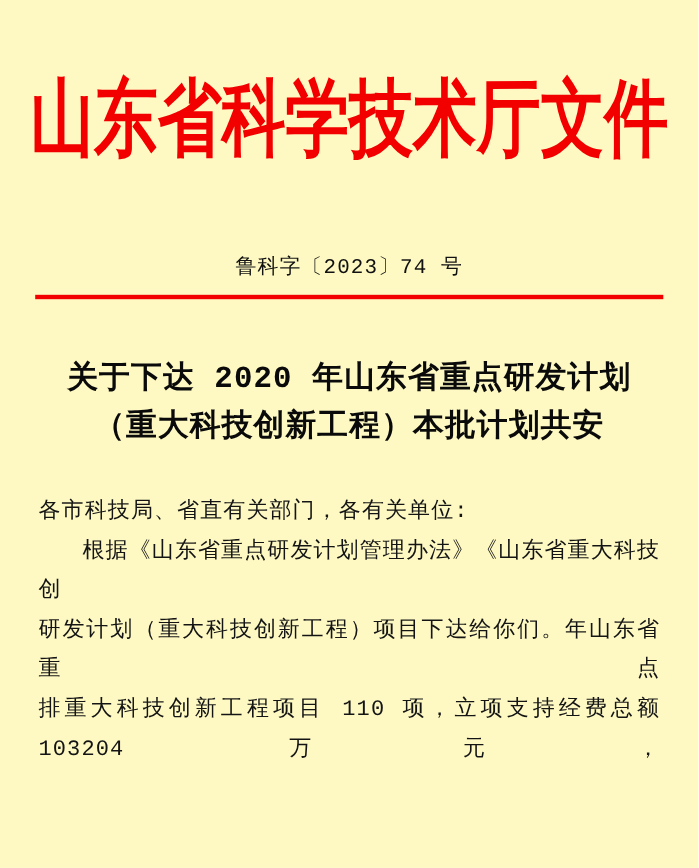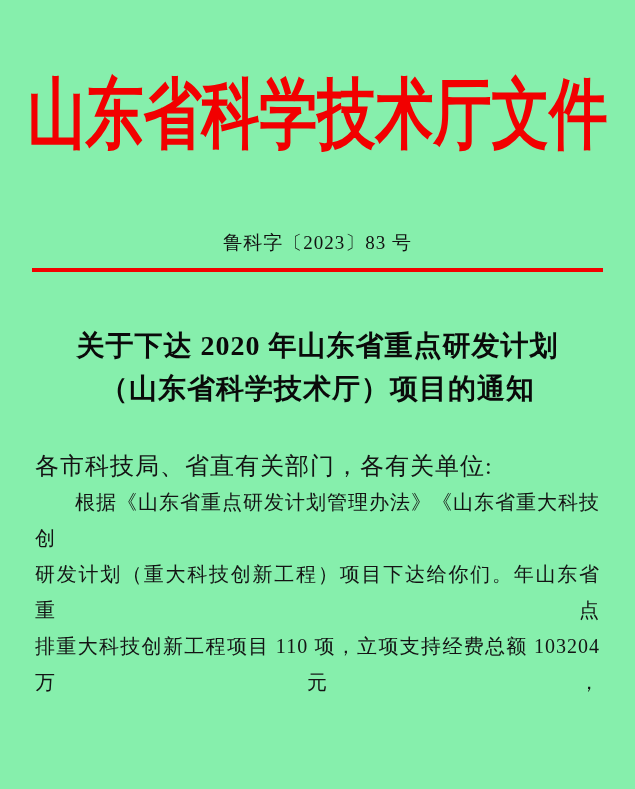--- a/index.html
+++ b/index.html
@@ -4,23 +4,23 @@
 <style>
   html, body {
     margin: 0;
     padding: 0;
     background: #ffffff;
   }
   .page {
     position: relative;
     width: 635px;
     height: 789px;
-    background: #86efac;
+    background: #fef9c3;
     overflow: hidden;
-    font-family: Liberation Serif, serif;
+    font-family: Liberation Mono, monospace;
     color: #000000;
   }
   
   .banner {
     margin-top: 72px;
     height: 86px;
     line-height: 86px;
     font-size: 58px;
     font-weight: 700;
     color: var(--red, #f20000);
@@ -57,21 +57,21 @@
     text-align: center;
     letter-spacing: 1px;
     color: #0a0a0a;
   }
   
   .content {
     padding: 0 35px;
   }
   .salutation {
     margin-top: 38px;
-    font-size: 24px;
+    font-size: 20px;
     line-height: 36px;
     letter-spacing: 1px;
     color: #141414;
   }
   .body-line {
     font-size: 20px;
     line-height: 36px;
     letter-spacing: 1px;
     color: #141414;
     white-space: nowrap;
@@ -85,27 +85,27 @@
     text-indent: 2em;
   }
 </style>
 </head>
 <body>
 
 <div class="page">
 
   <div class="banner">山东省科学技术厅文件</div>
 
-  <div class="doc-number">鲁科字〔2023〕83 号</div>
+  <div class="doc-number">鲁科字〔2023〕74 号</div>
 
   <div class="red-rule"></div>
 
   <div class="title-block">
       <div class="title-line">关于下达 2020 年山东省重点研发计划</div>
-      <div class="title-line">（山东省科学技术厅）项目的通知</div>
+      <div class="title-line">（重大科技创新工程）本批计划共安</div>
     </div>
 
   <div class="content">
     <div class="salutation">各市科技局、省直有关部门，各有关单位:</div>
     <div>
         <div class="body-line indent fill">根据《山东省重点研发计划管理办法》《山东省重大科技创</div>
         <div class="body-line fill">研发计划（重大科技创新工程）项目下达给你们。年山东省重点</div>
         <div class="body-line fill">排重大科技创新工程项目 110 项，立项支持经费总额 103204 万元，</div>
       </div>
   </div>

